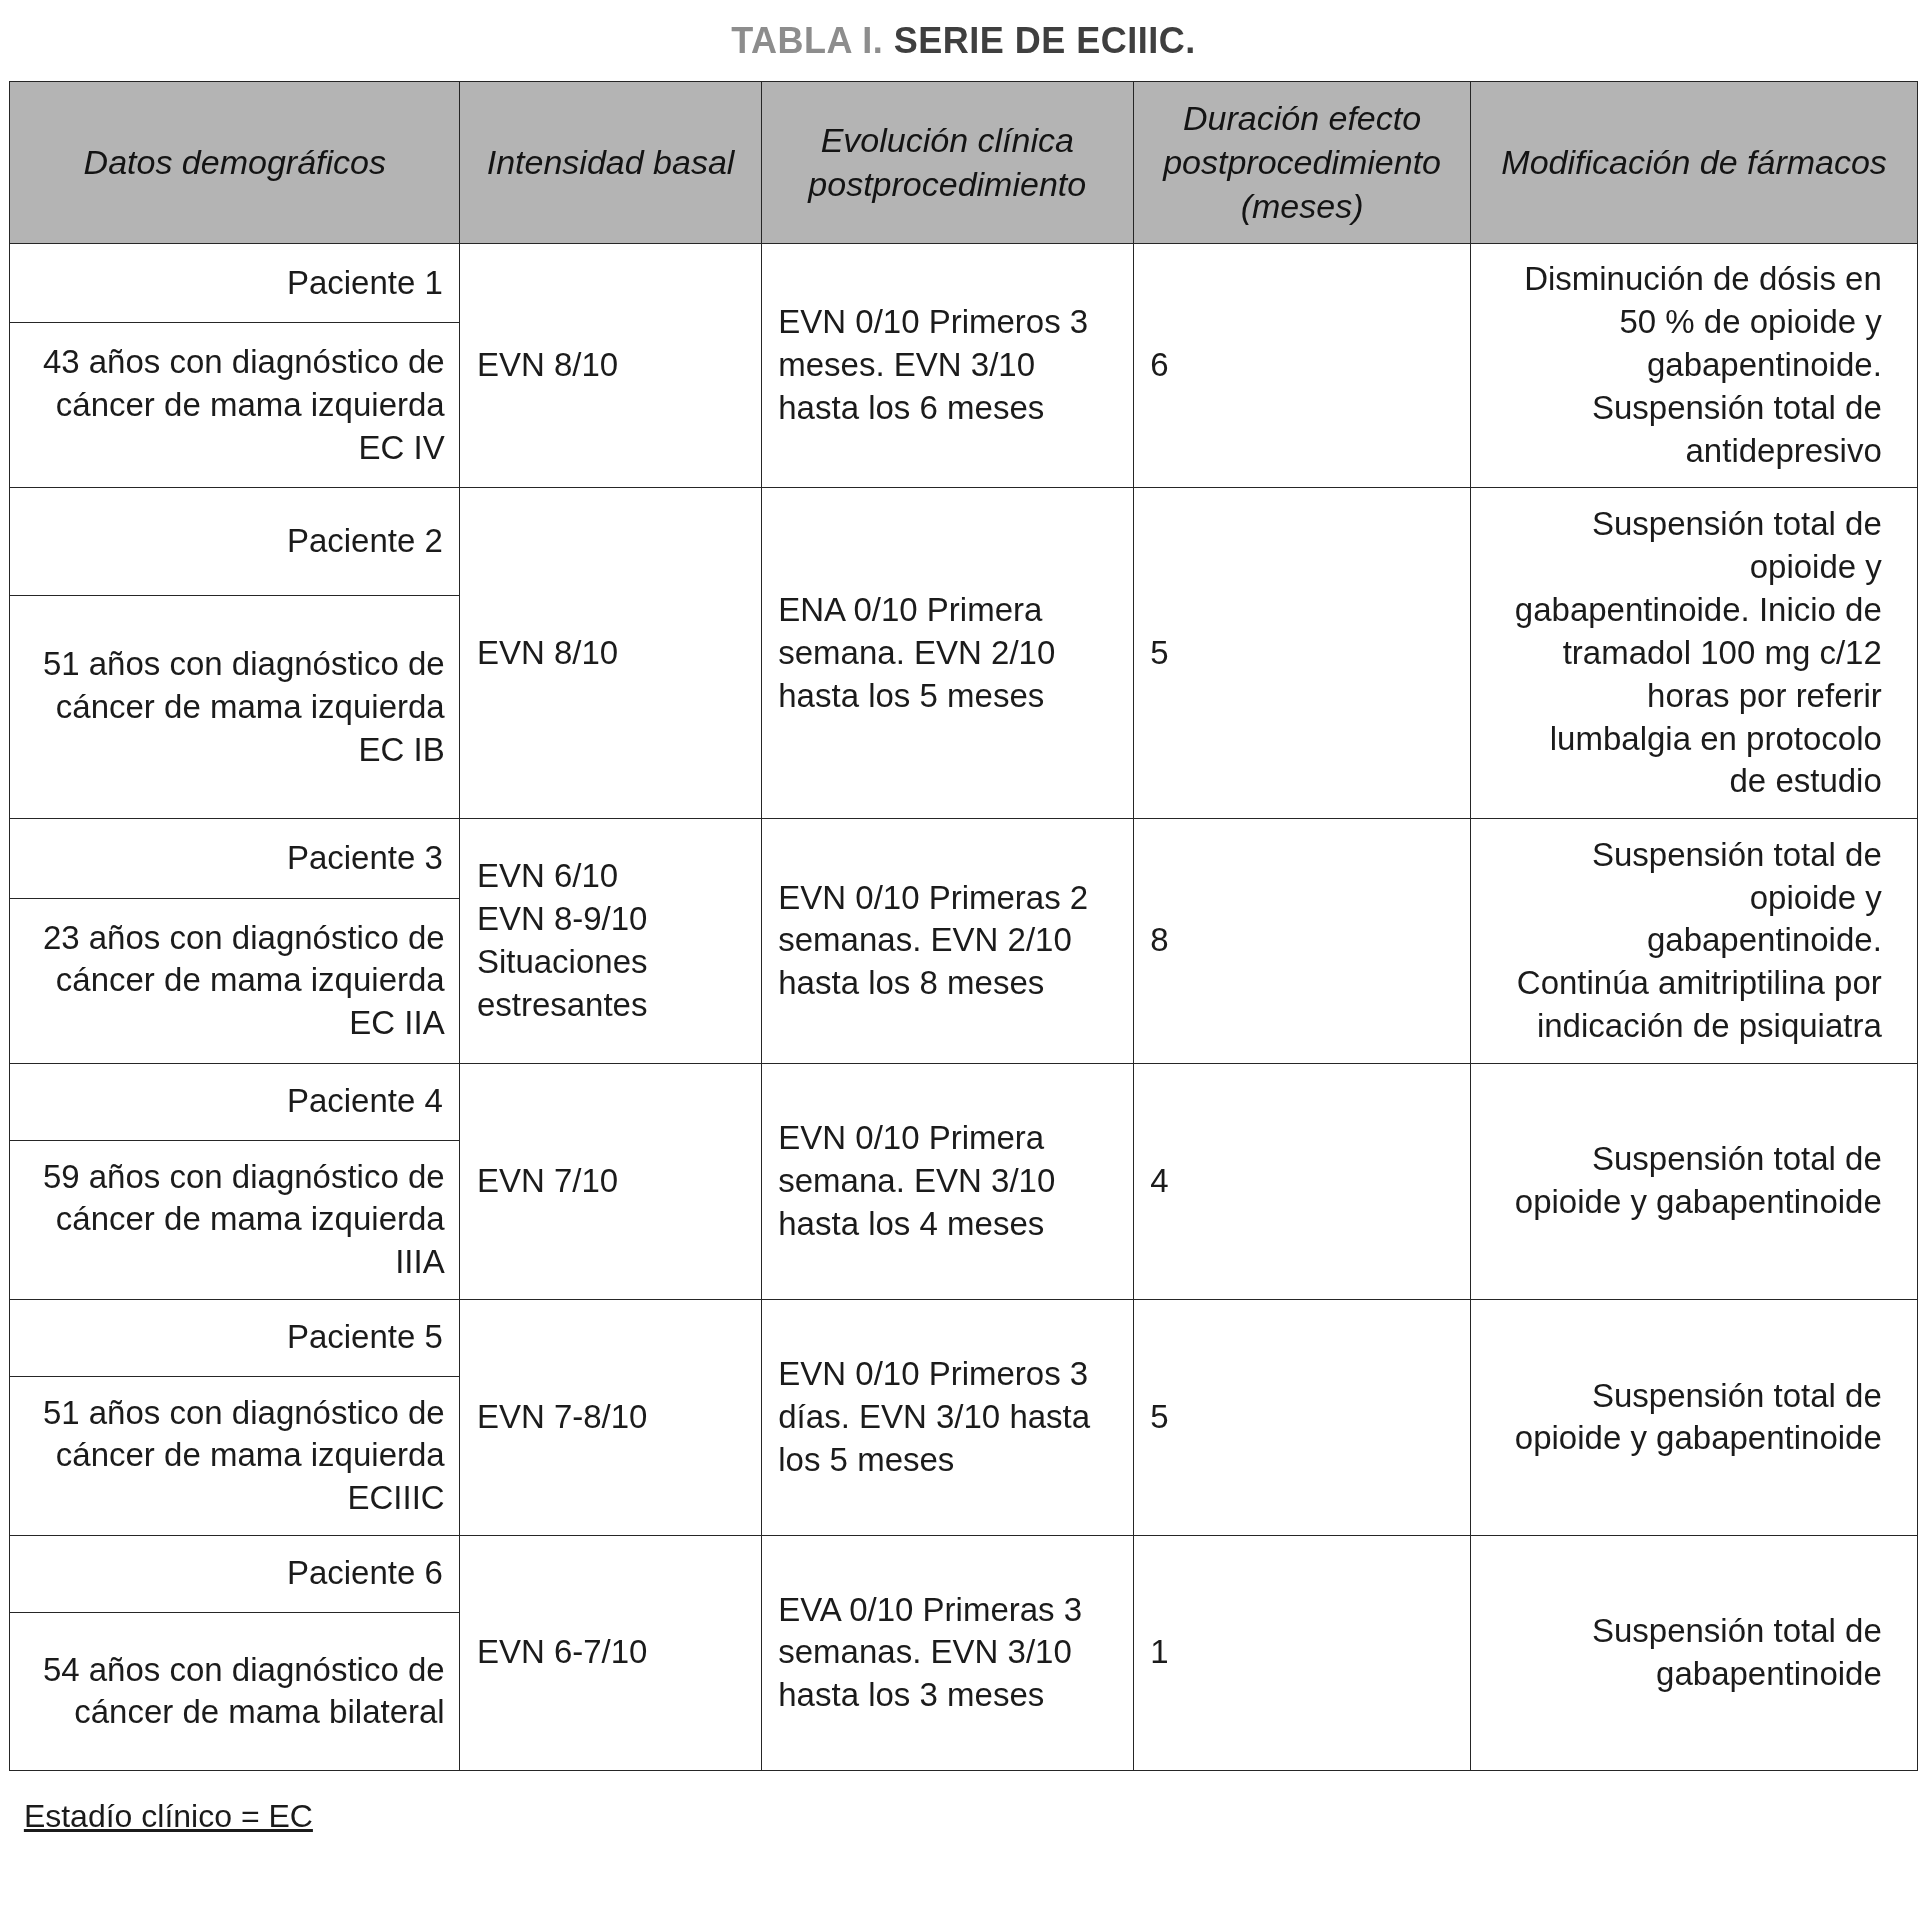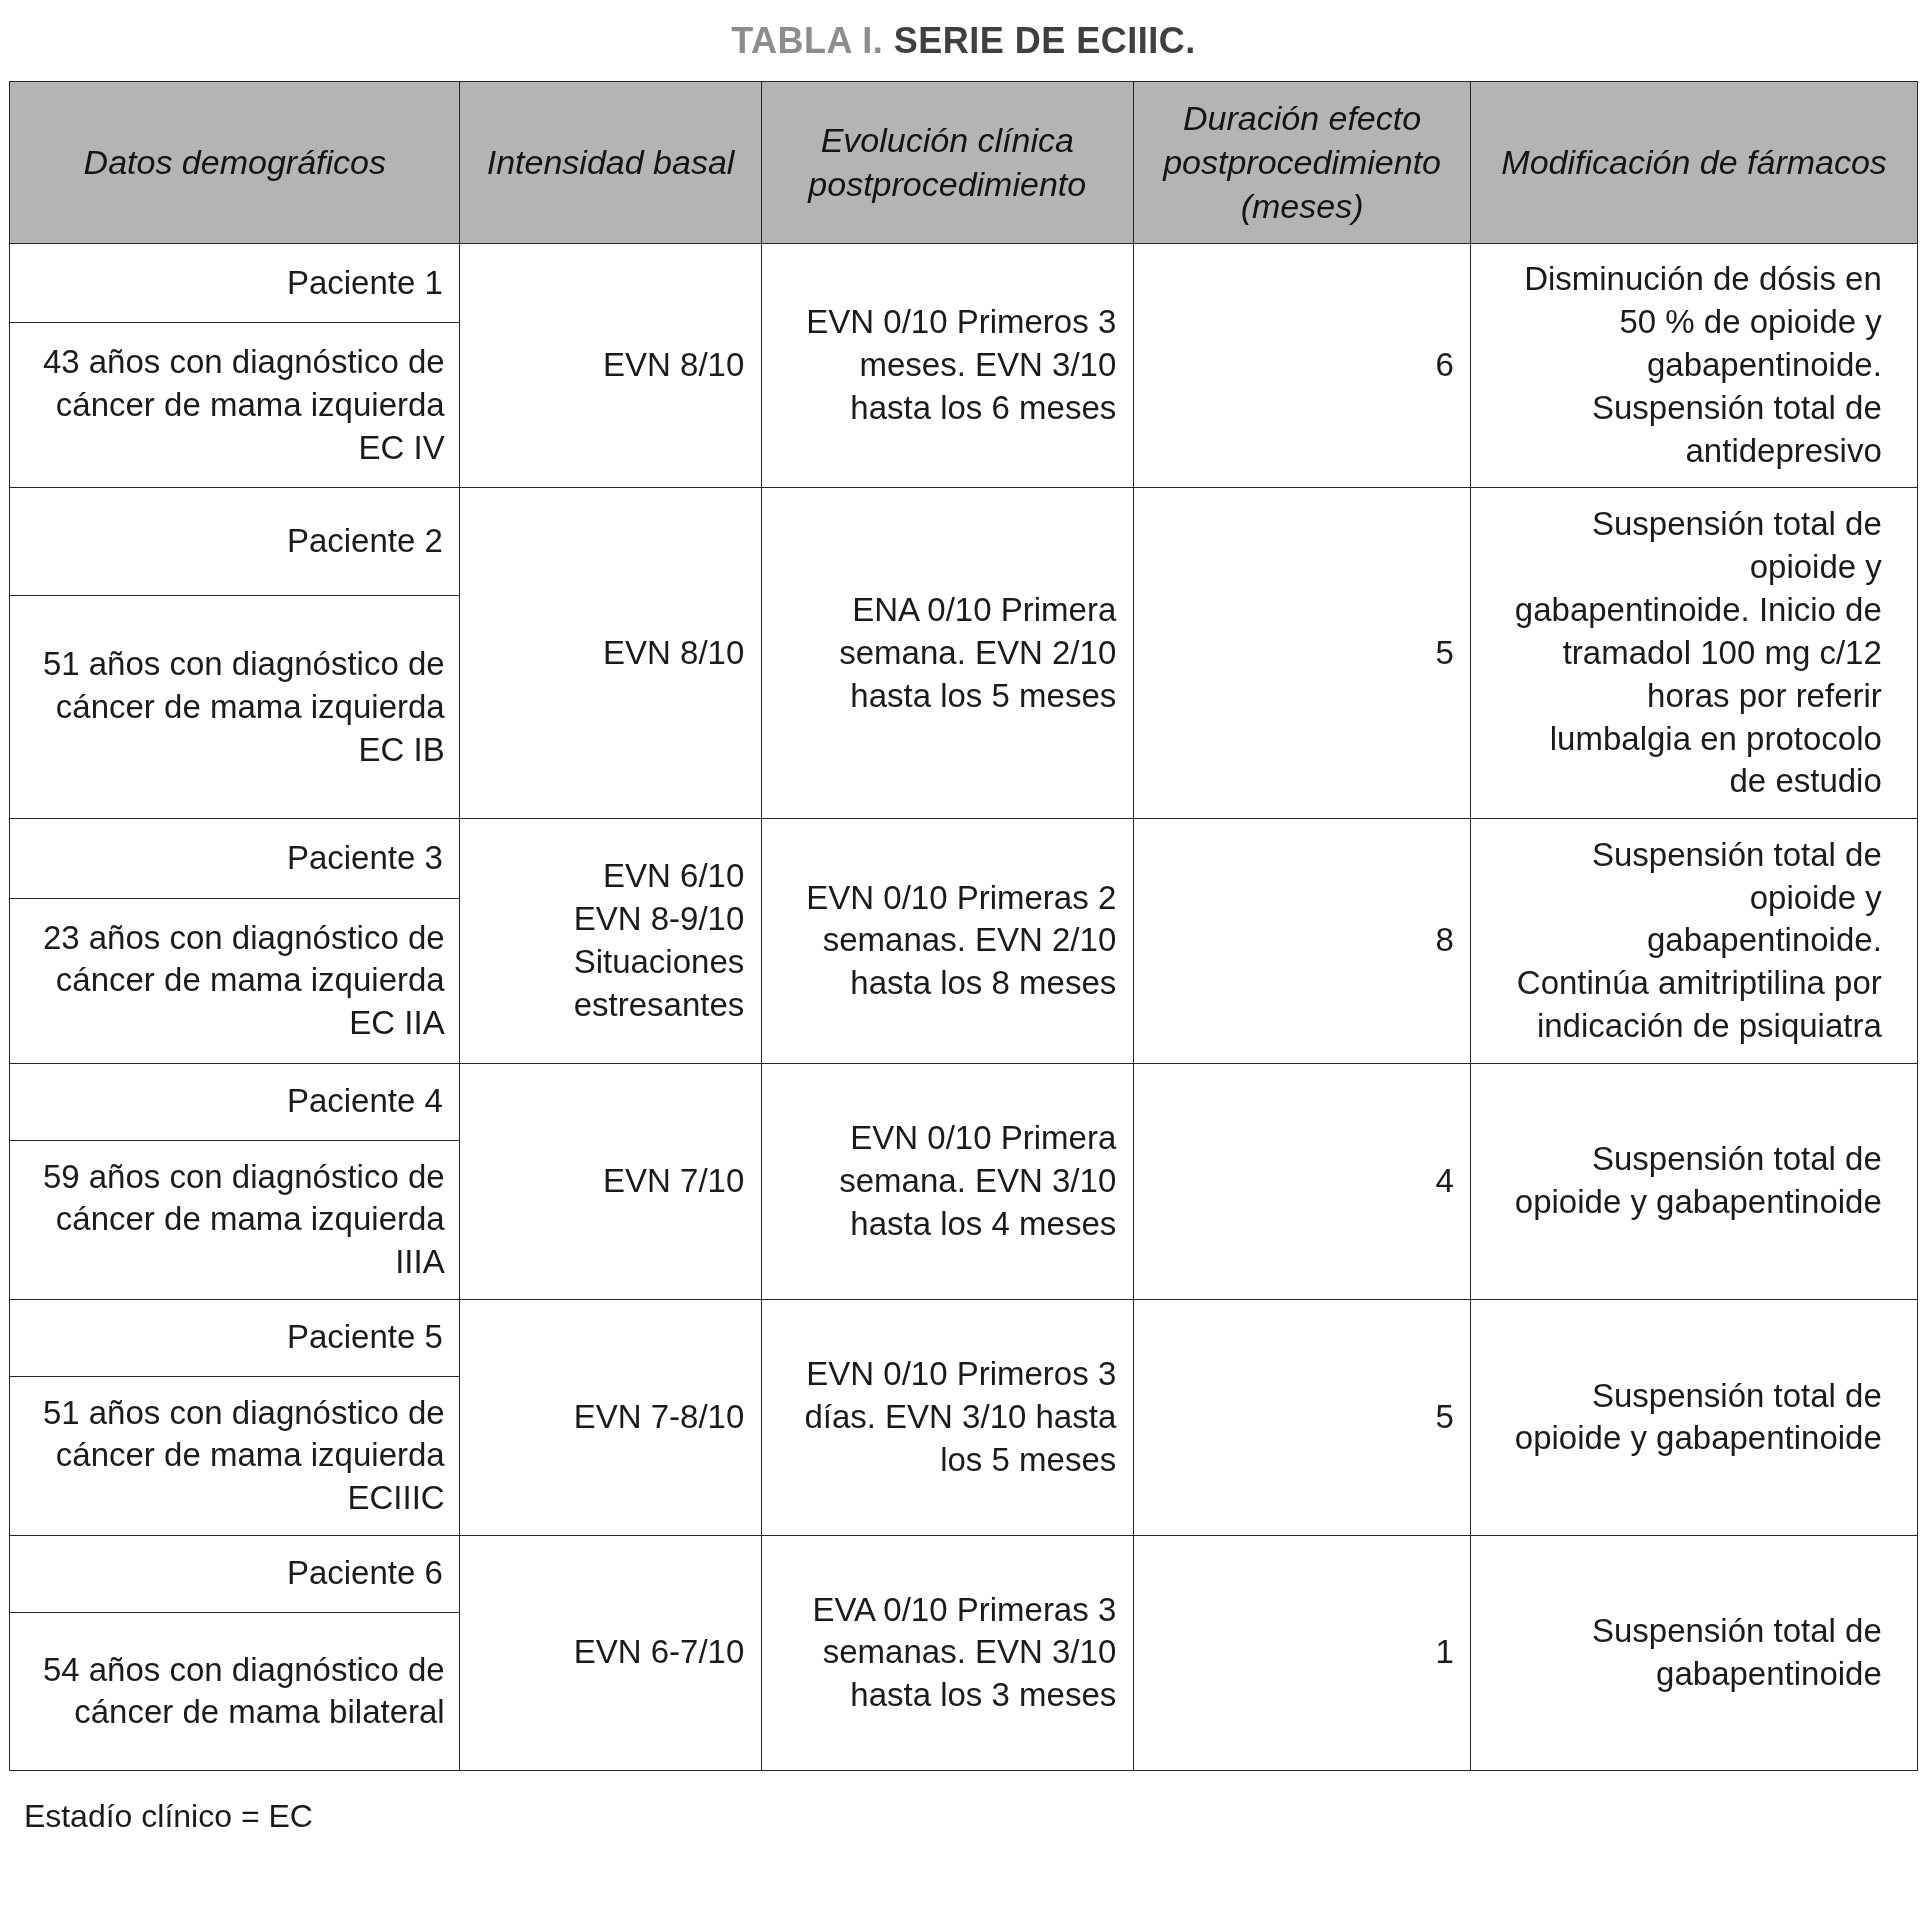--- a/index.html
+++ b/index.html
@@ -51,29 +51,30 @@
   td.c-patient {
     height: 77px;
     text-align: right;
     padding-left: 20px;
   }
   td.c-demo {
     height: 158px;
     text-align: right;
     padding: 14.7px 14.7px 14.7px 20px;
   }
-  td.c-center { text-align: right; }
+  td.c-center { text-align: left; }
   td.c-med { padding: 14.7px 35px; text-align: right; }
   td.pre { white-space: pre-line; }
 
   .footnotes {
     padding: 24px 0 0 14.7px;
     font-size: 32px;
     line-height: 1.35;
     color: #1b1b1b;
+    text-decoration: underline;
   }
 </style>
 </head>
 <body>
 
 <div class="page">
 
   <div class="table-title">
     <span class="t-label">TABLA I.</span>
     <span class="t-text">SERIE DE ECIIIC.</span>

